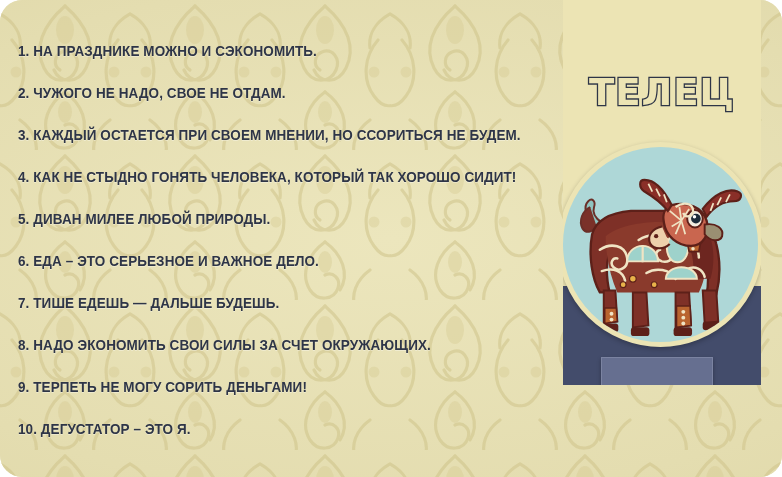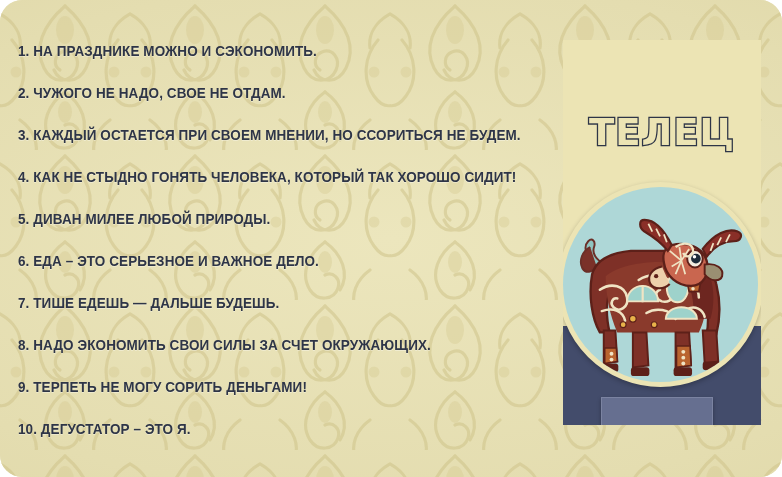--- a/index.html
+++ b/index.html
@@ -46,21 +46,20 @@
     transform-origin:left center;
     text-shadow:0 1px 0 rgba(255,255,255,.35);
   }
 
   
   .card {
     position:absolute;
     left:563px; top:0;
     width:198px; height:385px;
     overflow:hidden;
-    margin-top:40px;
   }
   .card-top {
     position:absolute; left:0; top:0;
     width:198px; height:286px;
     background:#ece4b4;
   }
   .card-bottom {
     position:absolute; left:0; top:286px;
     width:198px; height:191px;
     background:#434c6b;

